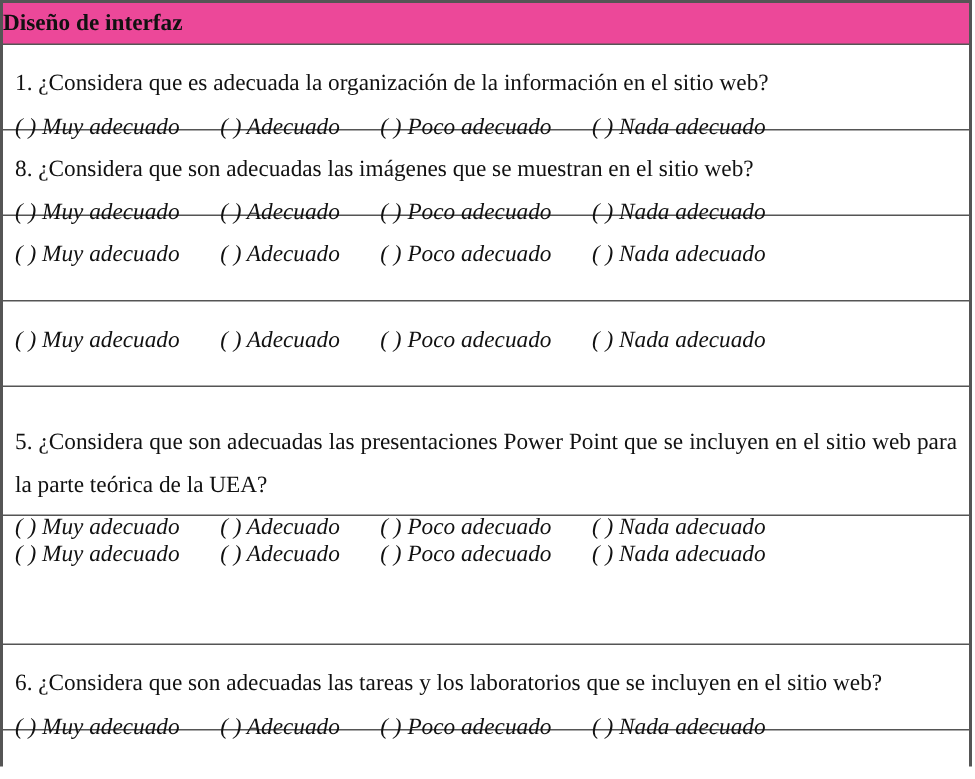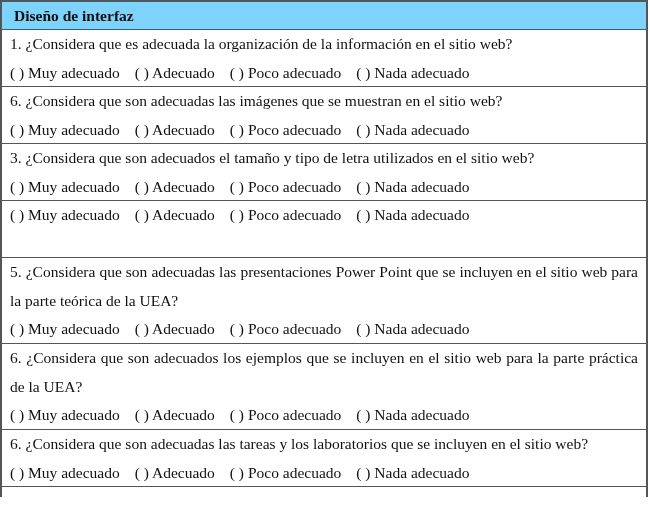--- a/index.html
+++ b/index.html
@@ -5,27 +5,27 @@
   html, body { margin: 0; padding: 0; background: #ffffff; }
   body { width: 650px; height: 519px; overflow: hidden; position: relative; }
   .table {
     position: absolute; left: 0; top: 0; width: 648px;
     border-left: 2px solid #555; border-right: 2px solid #555; border-top: 2px solid #555;
     box-sizing: border-box;
     font-family: "Liberation Serif", "DejaVu Serif", serif;
     color: #111; font-size: 15.5px;
   }
   .section-header {
-    background: #7dd3fc; font-weight: bold; height: 28px; line-height: 28px;
-    padding-left: 12px; border-bottom: 1.5px solid #555; box-sizing: border-box;
+    background: #ec4899; font-weight: bold; height: 28px; line-height: 28px;
+    padding-left: 0; border-bottom: 1.5px solid #555; box-sizing: border-box;
   }
-  .question { border-bottom: 1.5px solid #555; padding: 0 8px; box-sizing: border-box; }
+  .question { border-bottom: 1.5px solid #555; padding: 12px 8px; box-sizing: border-box; }
   .q-text { line-height: 28.5px; padding-top: 0px; text-align: justify; }
-  .q-text.multi { text-align: justify; text-align-last: left; }
-  .options { line-height: 28.5px; white-space: pre; display: flex; gap: 4px; }
+  .q-text.multi { text-align: justify; text-align-last: left; margin-top: 11px; }
+  .options { line-height: 28.5px; white-space: pre; display: flex; gap: 16px; font-style: italic; }
   .opt { margin-right: 11px; }
   .row-1 { height: 57px; }
   .row-2 { height: 86px; }
   .partial { height: 10px; border-bottom: none; }
 </style>
 </head>
 <body>
 
 <div class="table">
 
@@ -35,31 +35,30 @@
     <div class="q-text">1. ¿Considera que es adecuada la organización de la información en el sitio web?</div>
     <div class="options">
       <span class="opt">( ) Muy adecuado</span>
       <span class="opt">( ) Adecuado</span>
       <span class="opt">( ) Poco adecuado</span>
       <span class="opt">( ) Nada adecuado</span>
     </div>
   </div>
 
   <div class="question row-1">
-    <div class="q-text">6. ¿Considera que son adecuadas las imágenes que se muestran en el sitio web?</div>
+    <div class="q-text">8. ¿Considera que son adecuadas las imágenes que se muestran en el sitio web?</div>
     <div class="options">
       <span class="opt">( ) Muy adecuado</span>
       <span class="opt">( ) Adecuado</span>
       <span class="opt">( ) Poco adecuado</span>
       <span class="opt">( ) Nada adecuado</span>
     </div>
   </div>
 
   <div class="question row-1">
-    <div class="q-text">3. ¿Considera que son adecuados el tamaño y tipo de letra utilizados en el sitio web?</div>
     <div class="options">
       <span class="opt">( ) Muy adecuado</span>
       <span class="opt">( ) Adecuado</span>
       <span class="opt">( ) Poco adecuado</span>
       <span class="opt">( ) Nada adecuado</span>
     </div>
   </div>
 
   <div class="question row-1">
     <div class="options">
@@ -75,21 +74,20 @@
     <div class="q-text multi">5. ¿Considera que son adecuadas las presentaciones Power Point que se incluyen en el sitio web para la parte teórica de la UEA?</div>
     <div class="options">
       <span class="opt">( ) Muy adecuado</span>
       <span class="opt">( ) Adecuado</span>
       <span class="opt">( ) Poco adecuado</span>
       <span class="opt">( ) Nada adecuado</span>
     </div>
   </div>
 
   <div class="question row-2">
-    <div class="q-text multi">6. ¿Considera que son adecuados los ejemplos que se incluyen en el sitio web para la parte práctica de la UEA?</div>
     <div class="options">
       <span class="opt">( ) Muy adecuado</span>
       <span class="opt">( ) Adecuado</span>
       <span class="opt">( ) Poco adecuado</span>
       <span class="opt">( ) Nada adecuado</span>
     </div>
   </div>
 
   <div class="question row-1">
     <div class="q-text">6. ¿Considera que son adecuadas las tareas y los laboratorios que se incluyen en el sitio web?</div>

